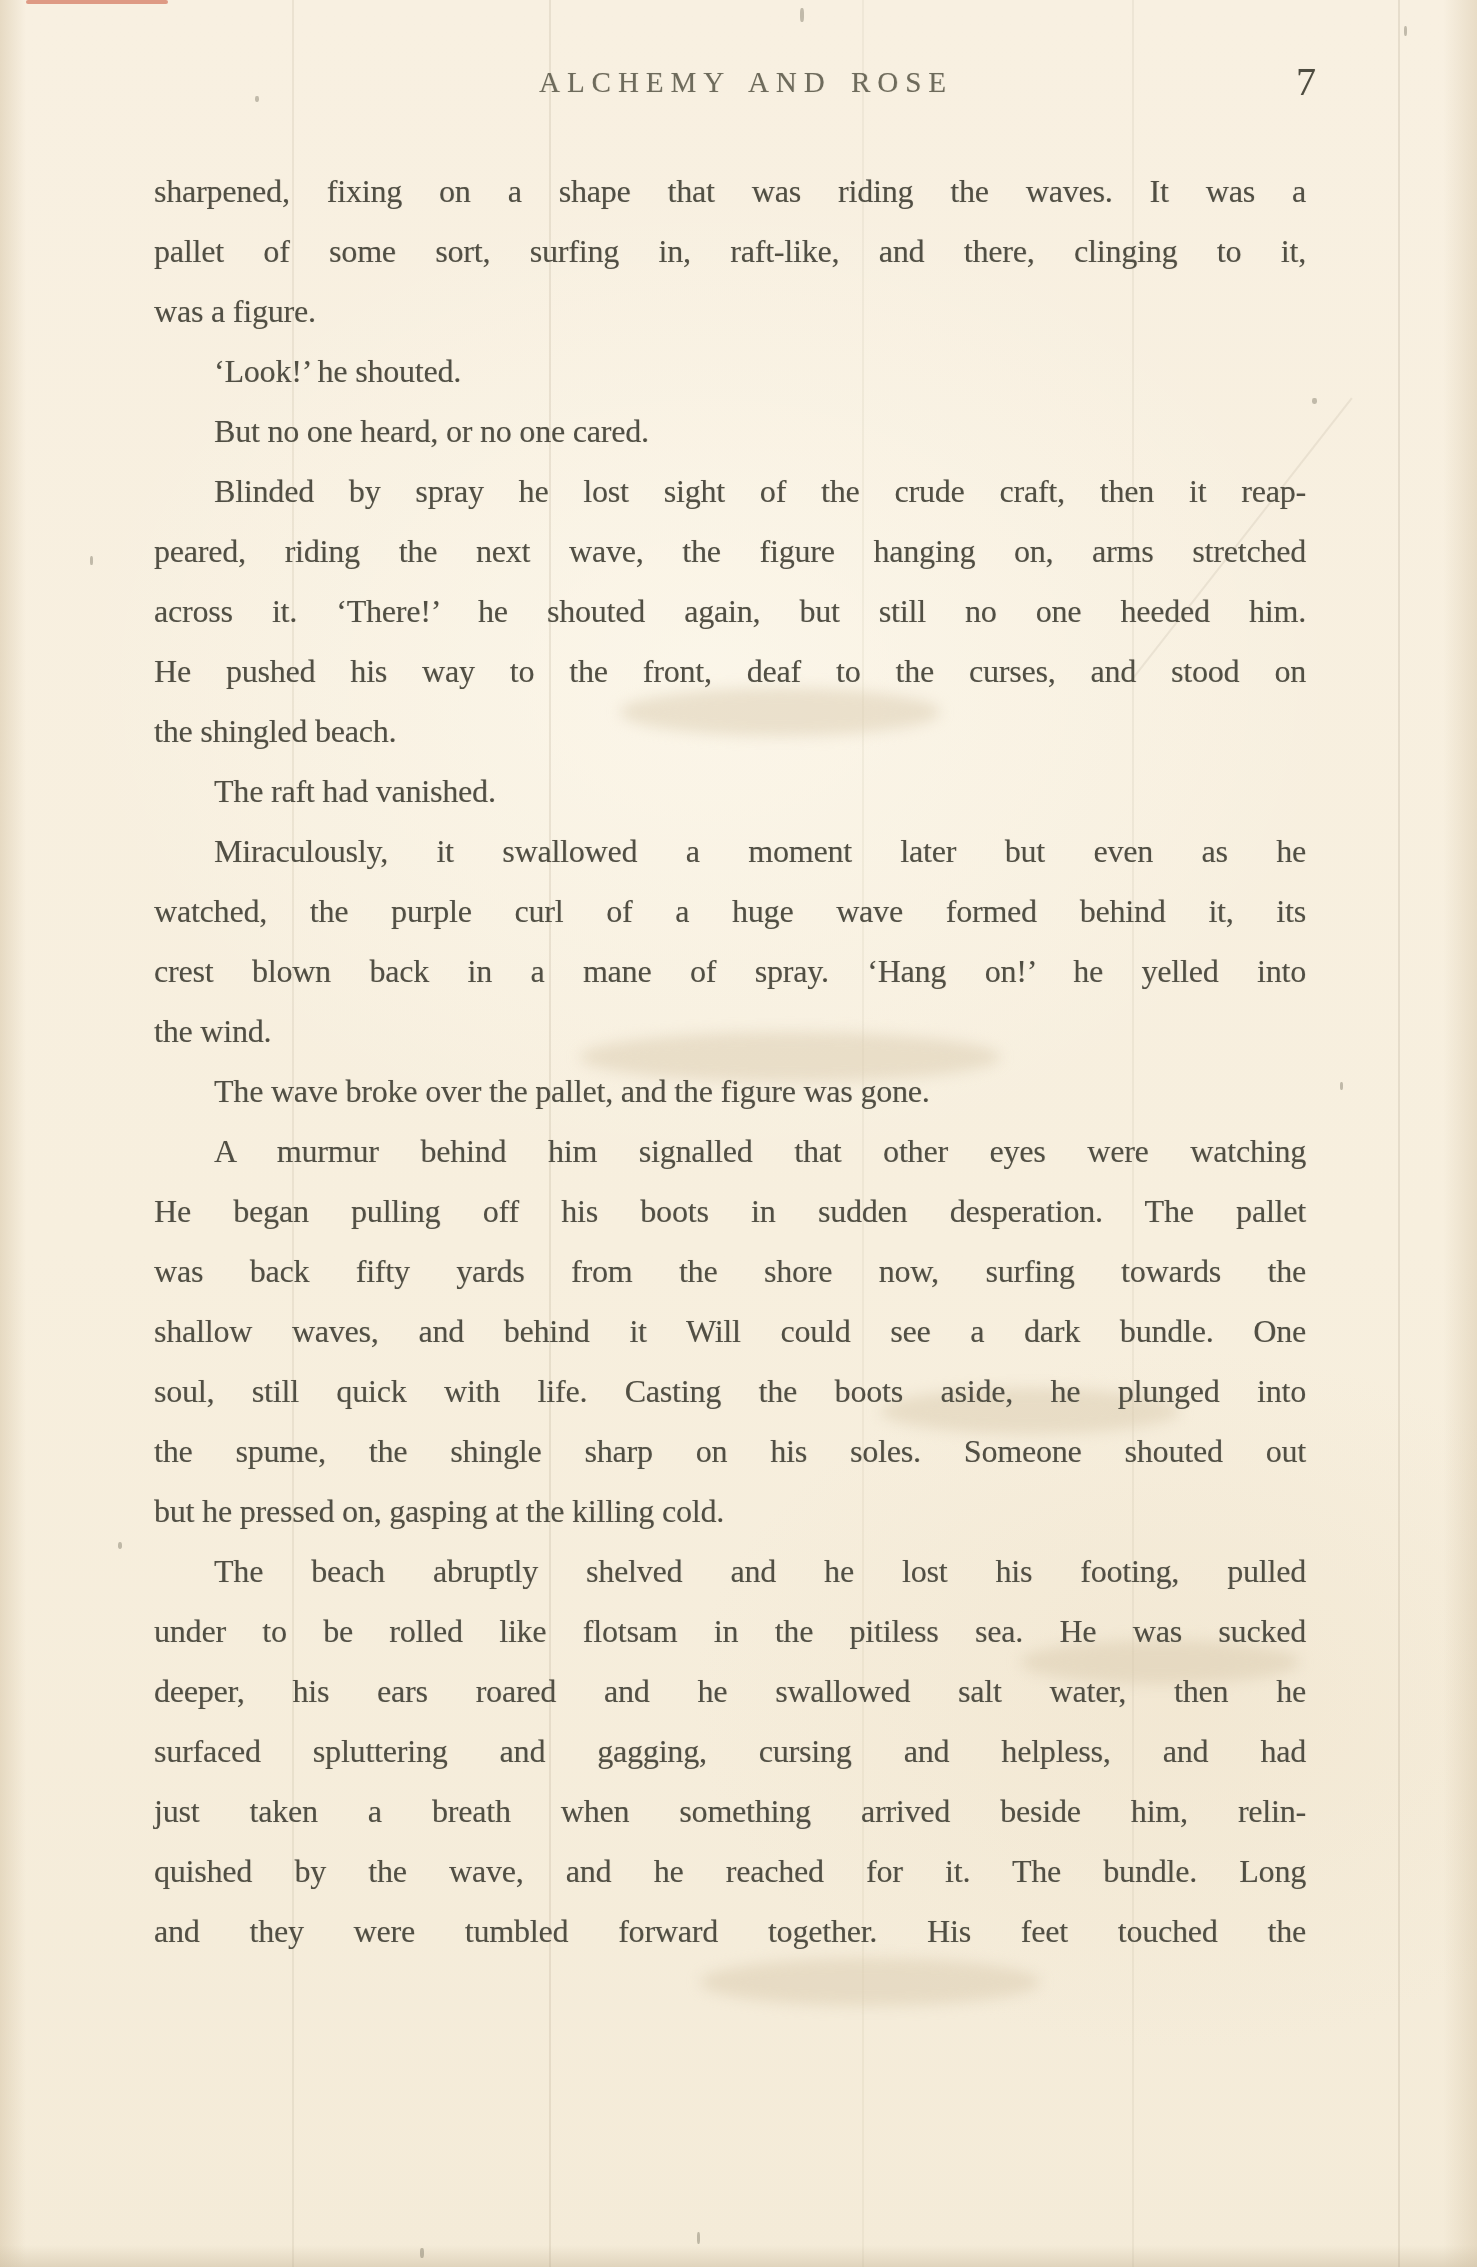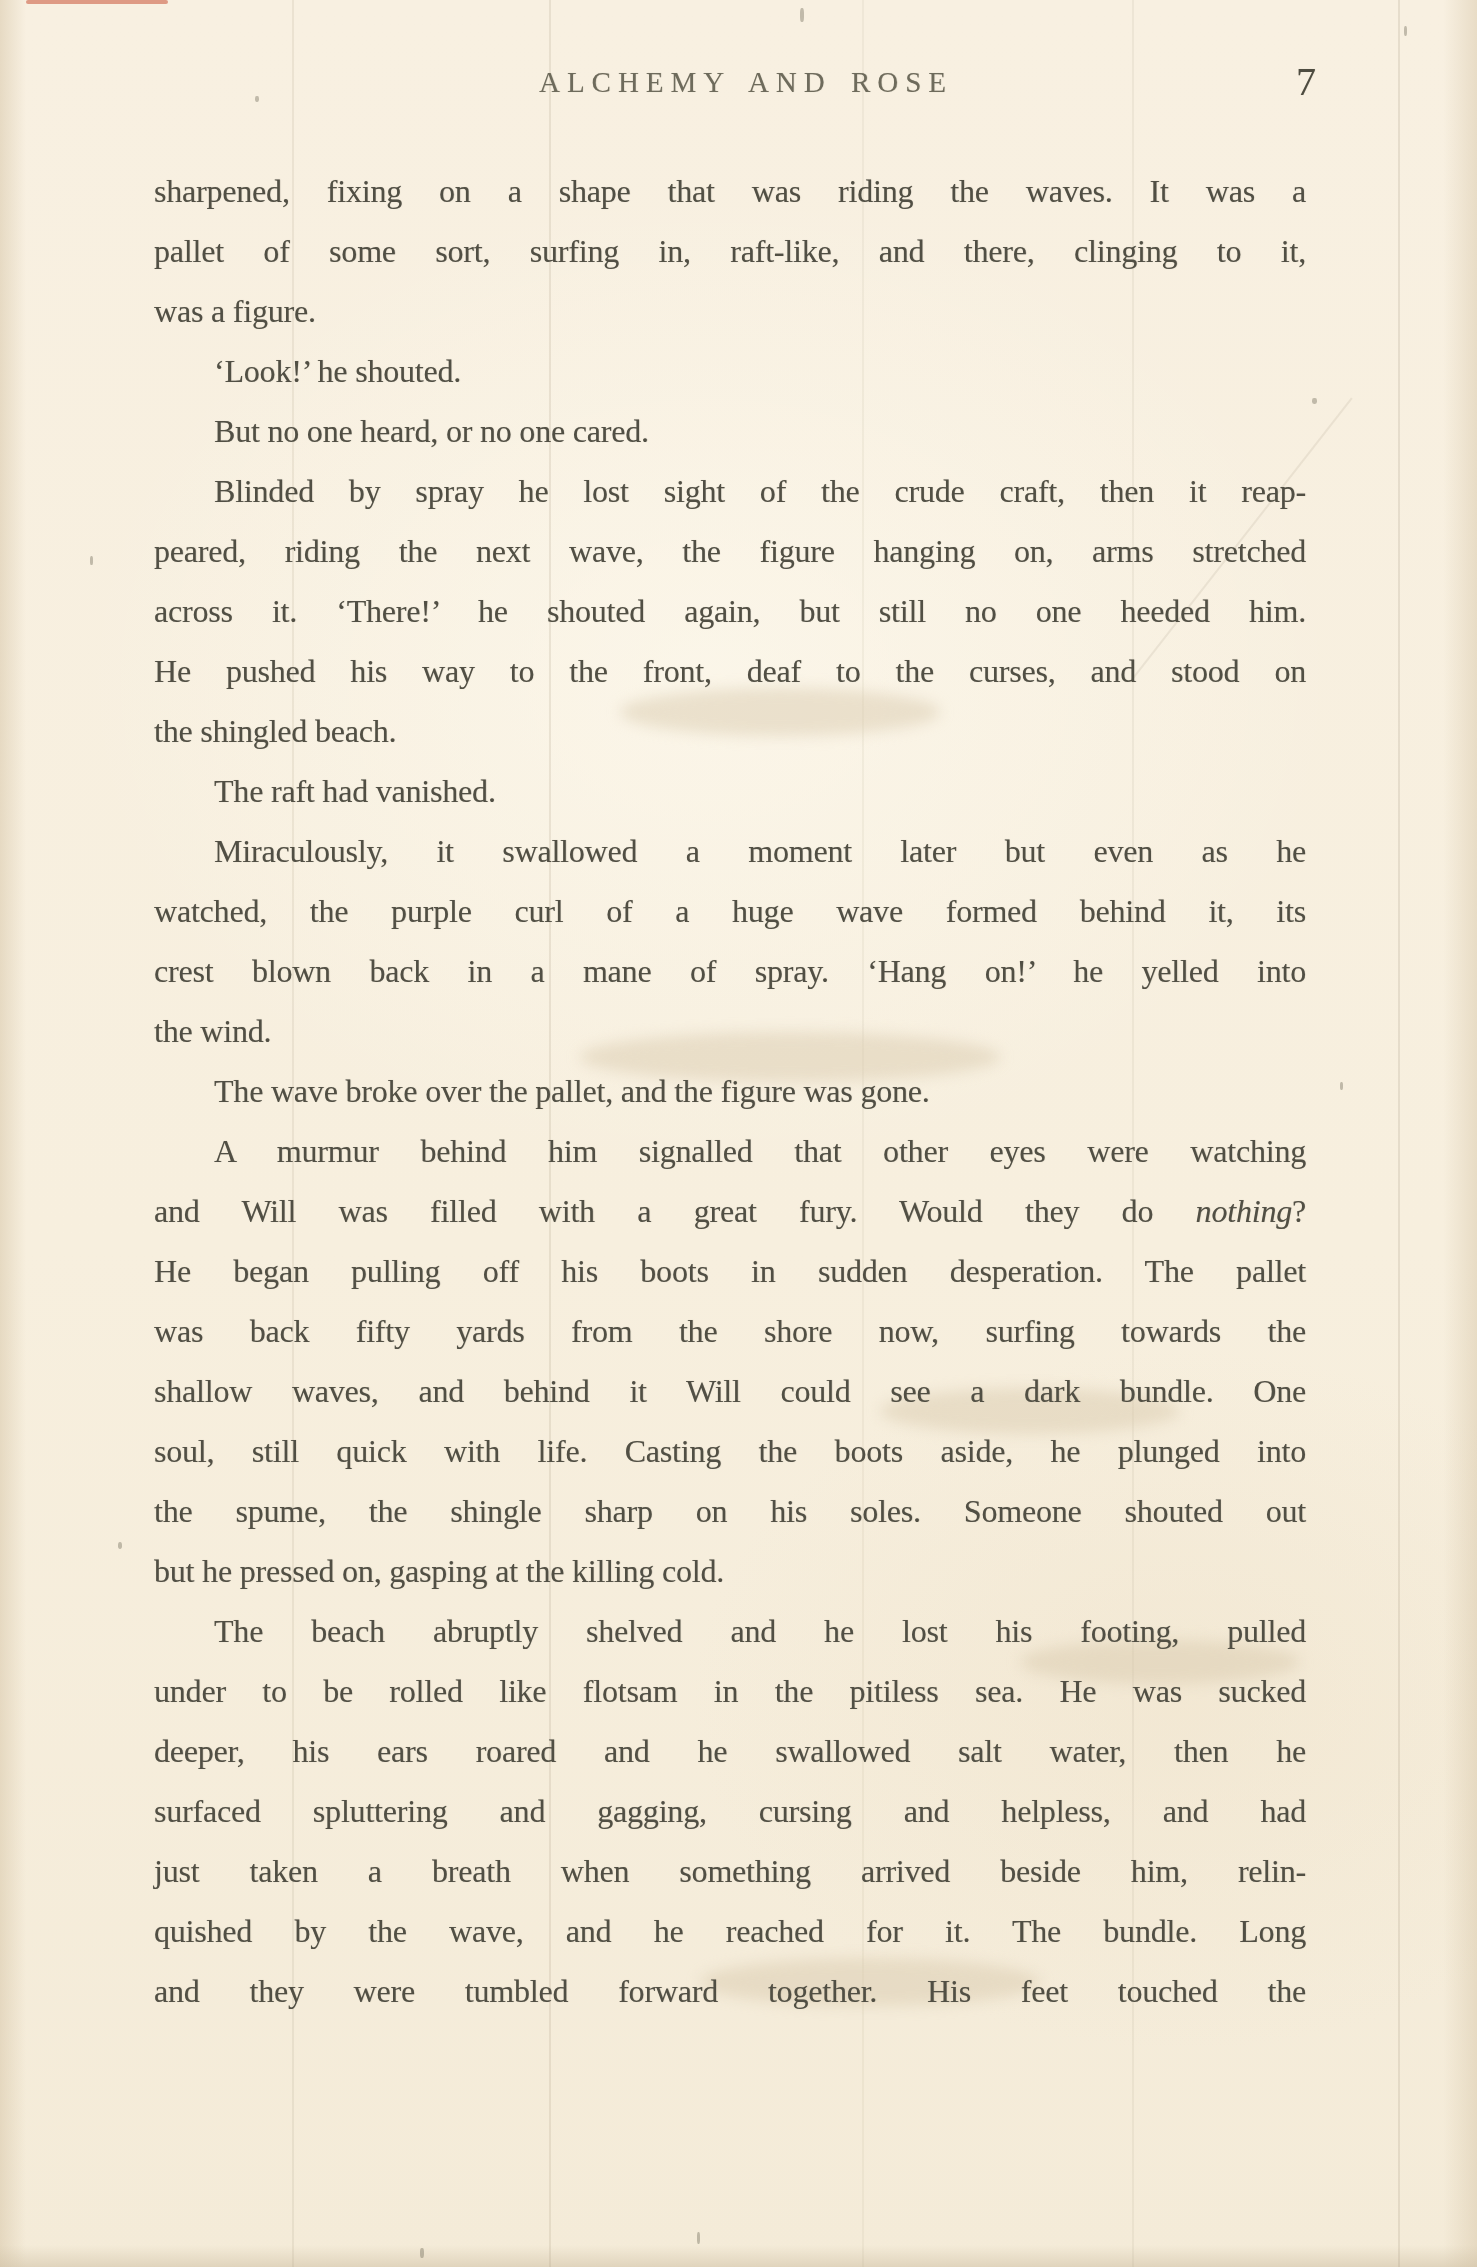--- a/index.html
+++ b/index.html
@@ -132,21 +132,20 @@
       <div class="line">across it. ‘There!’ he shouted again, but still no one heeded him.</div>
       <div class="line">He pushed his way to the front, deaf to the curses, and stood on</div>
       <div class="line para-end">the shingled beach.</div>
       <div class="line indent para-end">The raft had vanished.</div>
       <div class="line indent">Miraculously, it swallowed a moment later but even as he</div>
       <div class="line">watched, the purple curl of a huge wave formed behind it, its</div>
       <div class="line">crest blown back in a mane of spray. ‘Hang on!’ he yelled into</div>
       <div class="line para-end">the wind.</div>
       <div class="line indent para-end">The wave broke over the pallet, and the figure was gone.</div>
       <div class="line indent">A murmur behind him signalled that other eyes were watching</div>
-      <div class="line"><span>and Will was filled with a great fury. Would they do </span><em>nothing</em><span>?</span></div>
       <div class="line">He began pulling off his boots in sudden desperation. The pallet</div>
       <div class="line">was back fifty yards from the shore now, surfing towards the</div>
       <div class="line">shallow waves, and behind it Will could see a dark bundle. One</div>
       <div class="line">soul, still quick with life. Casting the boots aside, he plunged into</div>
       <div class="line">the spume, the shingle sharp on his soles. Someone shouted out</div>
       <div class="line para-end">but he pressed on, gasping at the killing cold.</div>
       <div class="line indent">The beach abruptly shelved and he lost his footing, pulled</div>
       <div class="line">under to be rolled like flotsam in the pitiless sea. He was sucked</div>
       <div class="line">deeper, his ears roared and he swallowed salt water, then he</div>
       <div class="line">surfaced spluttering and gagging, cursing and helpless, and had</div>

